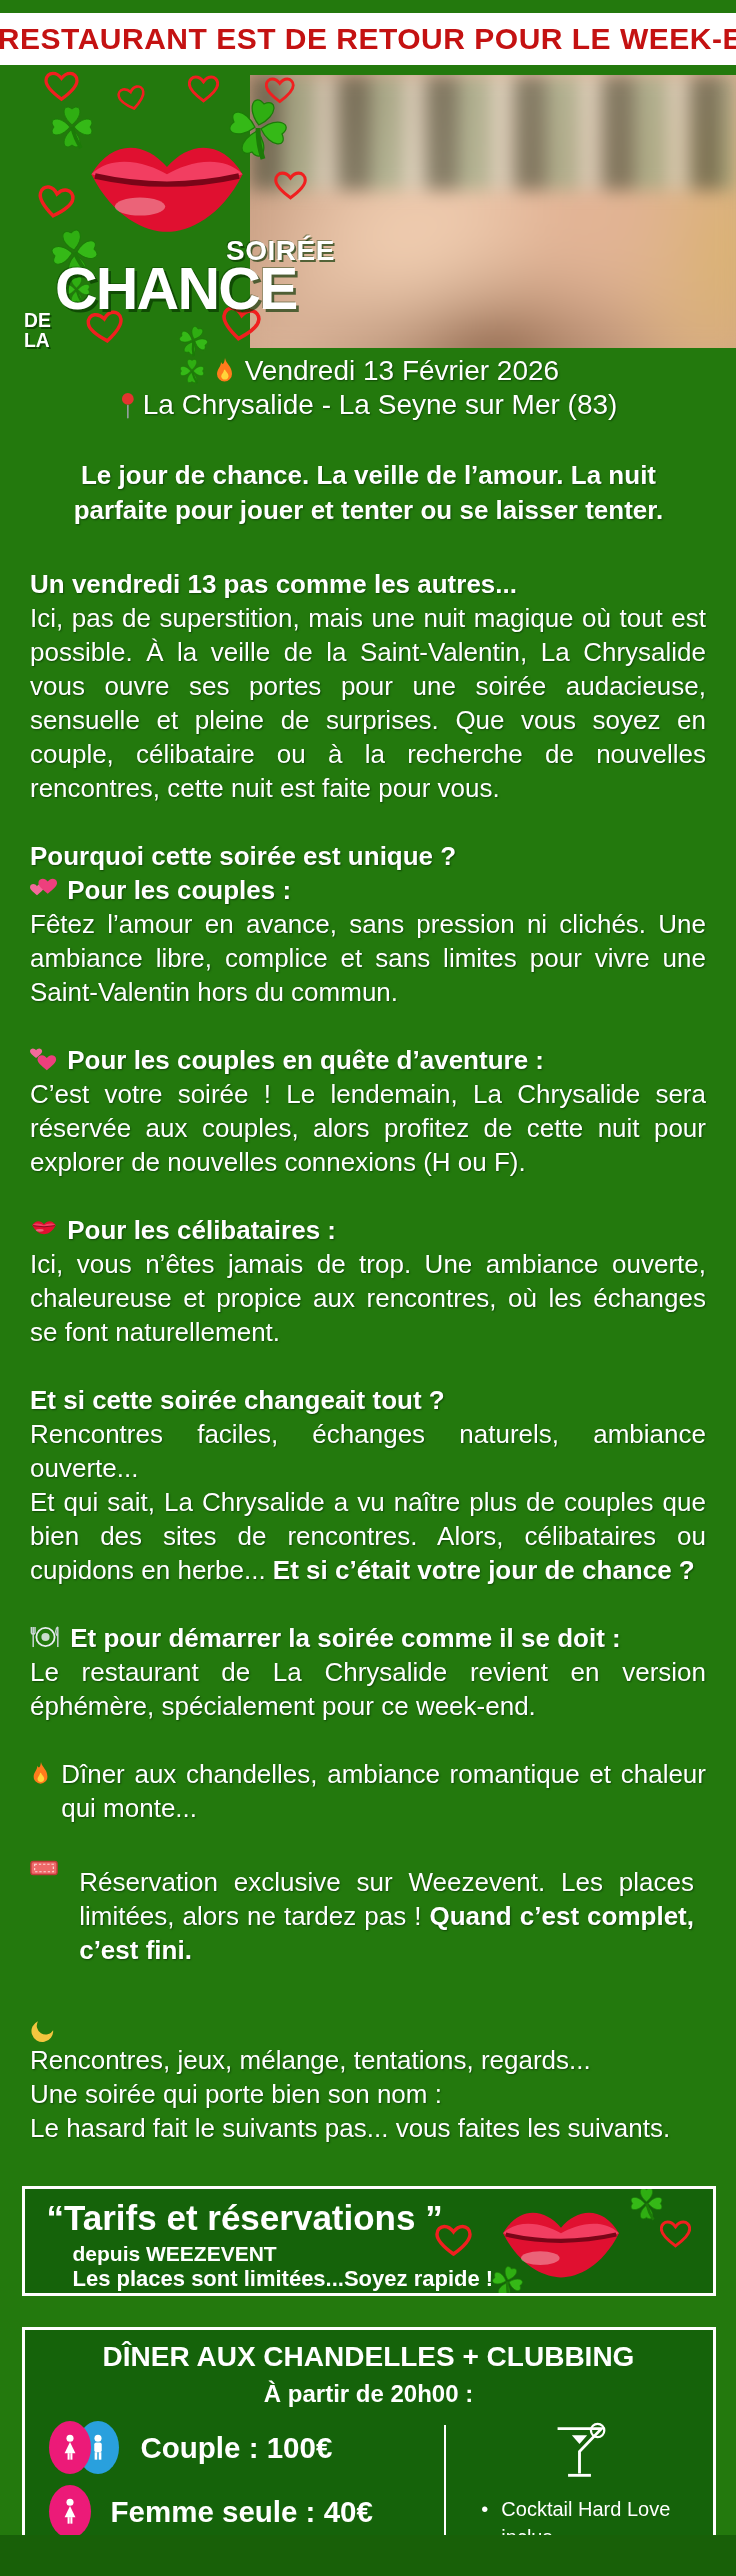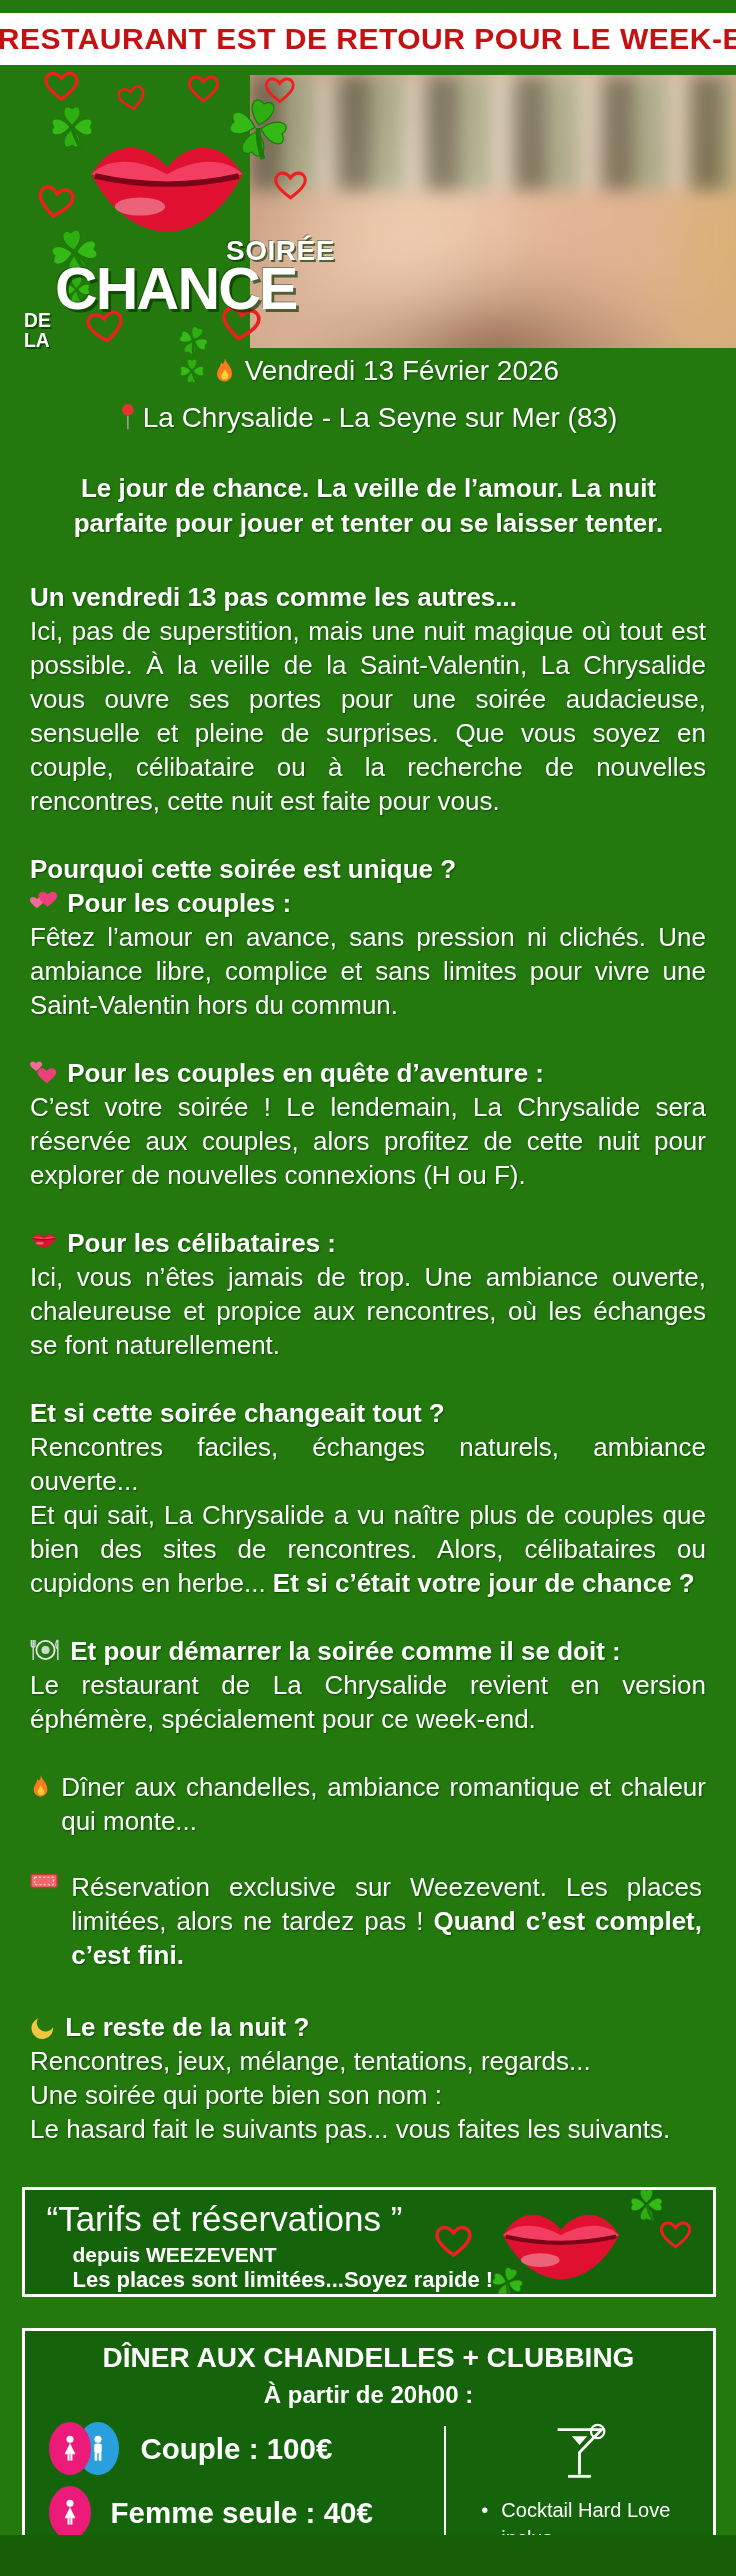--- a/index.html
+++ b/index.html
@@ -27,33 +27,33 @@
   .lips-main{position:absolute;left:77px;top:51px;width:180px;height:140px;}
   .soiree{position:absolute;left:226px;top:171px;font-size:28px;font-weight:bold;letter-spacing:0.5px;
           text-shadow:1.8px 1.8px 0 rgba(6,50,0,.65),-0.9px -0.9px 0 rgba(6,50,0,.4);}
   .dela{position:absolute;left:24px;top:199px;font-size:19.3px;font-weight:bold;line-height:20px;
         text-shadow:1.8px 1.8px 0 rgba(6,50,0,.65);margin-top:48px;}
   .chance{position:absolute;left:55px;top:191px;font-size:59px;font-weight:bold;letter-spacing:-1.8px;
           text-shadow:2.8px 2.8px 0 rgba(6,50,0,.65),-0.9px -0.9px 0 rgba(6,50,0,.4);}
   
   .flow{position:absolute;left:0;top:354px;width:737px;}
   .dateline{display:flex;align-items:center;justify-content:center;gap:7.4px;font-size:28px;line-height:33px;}
-  .dateline.loc{margin-top:14px;}
+  .dateline.loc{margin-top:1px;align-items:flex-end;}
   .intro{margin:37px auto 0;width:663px;text-align:center;font-weight:bold;font-size:26px;line-height:35px;}
   .content{margin:39px 30px 0;width:676px;font-size:26px;line-height:34px;}
   .content h3{margin:0;font-size:26px;line-height:34px;font-weight:bold;}
   .content p{margin:0;text-align:justify;}
   .gap{height:34px;}
   .iconline{display:flex;align-items:flex-start;gap:9.2px;}
   .iconline .ic{flex:0 0 auto;padding-top:3.7px;}
   .b{font-weight:bold;}
   
   .tarifs{position:relative;margin:41px auto 0;width:694px;height:110px;background:#15630a;
           border:3.7px solid #fff;box-sizing:border-box;overflow:hidden;}
-  .tarifs .t1{margin:9.2px 0 0 22px;font-size:35px;font-weight:normal;}
+  .tarifs .t1{margin:9.2px 0 0 22px;font-size:35px;font-weight:bold;}
   .tarifs .t2{margin:3.7px 0 0 48px;font-size:21px;font-weight:bold;}
   .tarifs .t3{margin:0 0 0 48px;font-size:22px;font-weight:bold;}
   .lips-small{position:absolute;right:83px;top:3.7px;width:138px;height:99px;}
   
   .pricing{position:relative;margin:31px auto 0;width:694px;background:#15630a;
            border:3.7px solid #fff;box-sizing:border-box;padding:11px 0 14.7px;}
   .pricing .ptitle{text-align:center;font-size:28px;font-weight:bold;}
   .pricing .psub{text-align:center;font-size:24px;font-weight:bold;margin-top:7.4px;}
   .pcols{display:flex;margin-top:13px;}
   .pleft{width:419px;padding-left:24px;box-sizing:border-box;}
@@ -254,31 +254,30 @@
         <p style="margin:0;text-align:justify;flex:1">Dîner aux chandelles, ambiance romantique et chaleur qui monte...</p>
       </div>
       <div style="height:28px"></div>
       <div class="iconline">
         <span class="ic">
             <svg width="28" height="22" viewBox="0 0 30 22">
               <rect x="1" y="4" width="28" height="14" rx="2.5" fill="#ef6a6a" stroke="#c23b3b" stroke-width="1.5"></rect>
               <rect x="5" y="7" width="20" height="8" fill="none" stroke="#ffd9d9" stroke-width="1.2" stroke-dasharray="2.5 2"></rect>
             </svg>
           </span>
-        <p style="margin:4px;text-align:justify;flex:1"><span>Réservation exclusive sur Weezevent. Les places limitées, alors ne tardez pas ! </span><span class="b">Quand c’est complet, c’est fini.</span></p>
+        <p style="margin:12px;text-align:justify;flex:1"><span>Réservation exclusive sur Weezevent. Les places limitées, alors ne tardez pas ! </span><span class="b">Quand c’est complet, c’est fini.</span></p>
       </div>
 
       <div class="gap"></div>
       <div class="iconline">
         <span class="ic">
             <svg width="26" height="26" viewBox="0 0 24 24" style="transform:rotate(-14deg)">
               <path d="M21 14.5 A10 10 0 1 1 9.5 3 A8 8 0 0 0 21 14.5 Z" fill="#f3c63f"></path>
             </svg>
           </span>
-        <span class="b">Le reste de la nuit ?</span>
       </div>
       <p style="text-align:left">Rencontres, jeux, mélange, tentations, regards...</p>
       <p style="text-align:left">Une soirée qui porte bien son nom :</p>
       <p>Le hasard fait le suivants pas... vous faites les suivants.</p>
     </div>
 
     <div class="tarifs">
       <div class="t1">“Tarifs et réservations ”</div>
       <div class="t2">depuis WEEZEVENT</div>
       <div class="t3">Les places sont limitées...Soyez rapide !</div>

